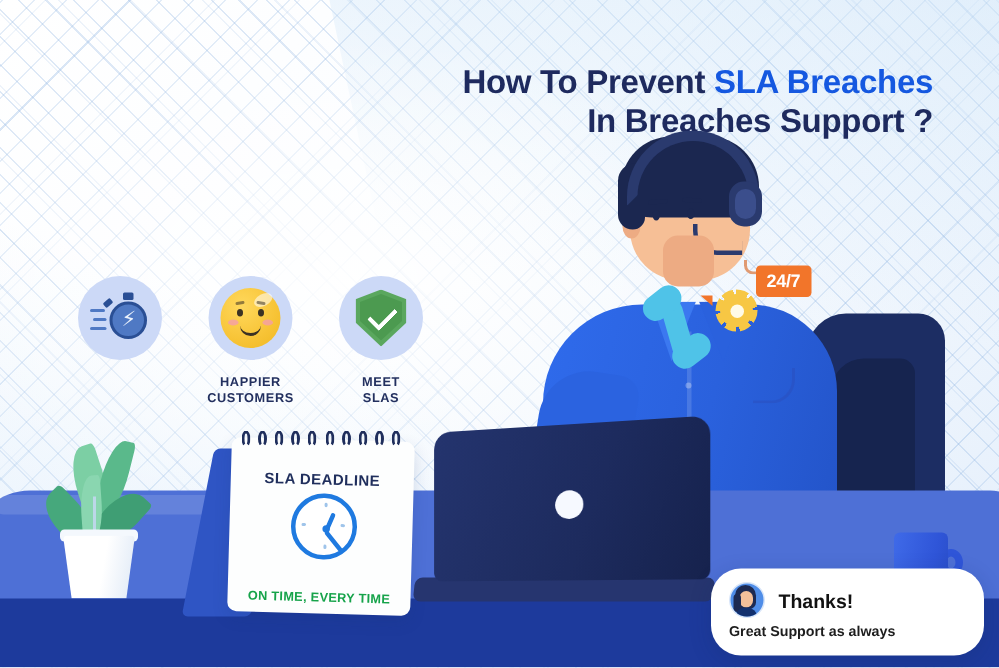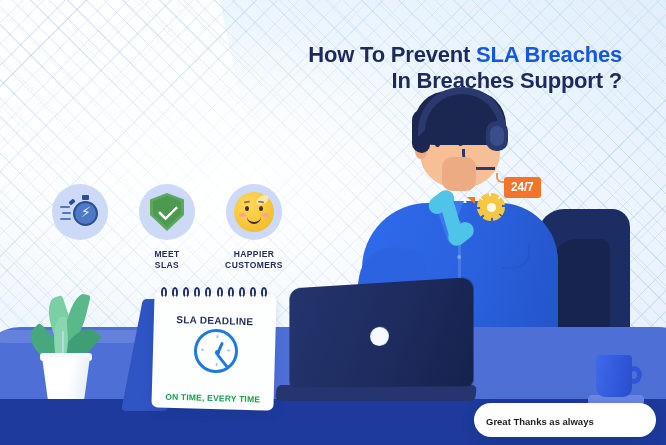--- a/index.html
+++ b/index.html
@@ -381,48 +381,48 @@
           <div class="sw-crown"></div>
           <div class="sw-btn"></div>
           <div class="sw-body"></div>
           <div class="sw-bolt">⚡</div>
         </div>
       </div>
     </div>
 
     <div class="feature">
       <div class="f-circle">
-        <div class="shield">
-          <div class="shield-b"></div>
-          <div class="shield-i"></div>
-          <div class="shield-chk"></div>
-        </div>
-      </div>
-      <div class="f-label">
-        <span>MEET</span><br>
-        <span>SLAs</span>
-      </div>
-    </div>
-
-    <div class="feature">
-      <div class="f-circle">
         <div class="smiley">
           <div class="sm-shine"></div>
           <div class="sm-brow l"></div>
             <div class="sm-brow r"></div>
           <div class="sm-eye l"></div>
             <div class="sm-eye r"></div>
           <div class="sm-cheek l"></div>
             <div class="sm-cheek r"></div>
           <div class="sm-mouth"></div>
         </div>
       </div>
       <div class="f-label">
         <span>HAPPIER</span><br>
         <span>CUSTOMERS</span>
+      </div>
+    </div>
+
+    <div class="feature">
+      <div class="f-circle">
+        <div class="shield">
+          <div class="shield-b"></div>
+          <div class="shield-i"></div>
+          <div class="shield-chk"></div>
+        </div>
+      </div>
+      <div class="f-label">
+        <span>MEET</span><br>
+        <span>SLAs</span>
       </div>
     </div>
 
   </div>
 
   <div class="chair"></div>
   <div class="chair2"></div>
 
   <div class="agent">
     <div class="head">
@@ -521,16 +521,25 @@
     </div>
   </div>
 
   <div class="mug">
     <div class="mug-pad"></div>
     <div class="mug-h"></div>
     <div class="mug-b"></div>
   </div>
 
   <div class="chat-card">
-    <div class="chat-sub">Great Thanks as always</div>
+    <div class="chat-top">
+      <div class="avatar">
+        <div class="av-hair"></div>
+        <div class="av-face"></div>
+        <div class="av-hair2"></div>
+        <div class="av-body"></div>
+      </div>
+      <div class="chat-title">Thanks!</div>
+    </div>
+    <div class="chat-sub">Great Support as always</div>
   </div>
 
 </div>
 
 </body></html>

